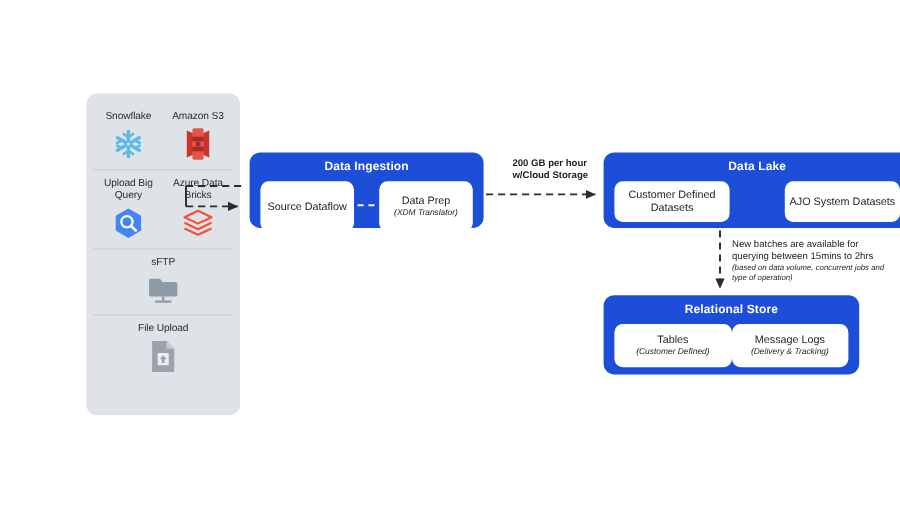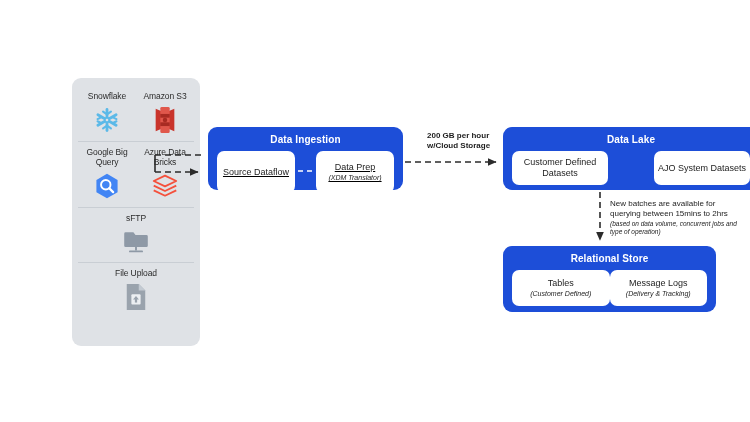--- a/index.html
+++ b/index.html
@@ -102,21 +102,21 @@
   }
   .inner-sub {
     font-size: 7px;
     font-style: italic;
     color: #1d1d1d;
     text-align: center;
     line-height: 9px;
   }
 
   #ingestion-box { left: 208px; top: 127px; width: 195px; height: 63px; }
-  #ingestion-box .inner-card { width: 78px; height: 42px; text-decoration: underline; }
+  #ingestion-box .inner-card { width: 78px; height: 42px; }
 
   #datalake-box { left: 503px; top: 127px; width: 256px; height: 63px; }
   #datalake-box .inner-card { width: 96px; height: 34px; }
 
   #relational-box { left: 503px; top: 246px; width: 213px; height: 66px; }
   #relational-box .inner-card { width: 120px; height: 36px; }
 
   
   .annotation {
     position: absolute;
@@ -183,21 +183,21 @@
             <rect x="8" y="8.5" width="10" height="4" fill="#a82b22"></rect>
             <rect x="8" y="17.5" width="10" height="4" fill="#a82b22"></rect>
             <circle cx="13" cy="15" r="2.4" fill="#a82b22"></circle>
           </svg>
         </div>
       </div>
     </div>
 
     <div class="source-row">
       <div class="source-cell">
-        <div class="source-label">Google Big Query</div>
+        <div class="source-label">Upload Big Query</div>
         <div class="source-icon">
           <svg width="28" height="28" viewBox="0 0 32 32">
             <path d="M16 2 L28.1 9 L28.1 23 L16 30 L3.9 23 L3.9 9 Z" fill="#4285f4"></path>
             <circle cx="14.6" cy="14.6" r="5.4" fill="none" stroke="#ffffff" stroke-width="2.2"></circle>
             <line x1="18.6" y1="18.6" x2="23" y2="23" stroke="#ffffff" stroke-width="2.6" stroke-linecap="round"></line>
           </svg>
         </div>
       </div>
       <div class="source-cell">
         <div class="source-label">Azure Data Bricks</div>

